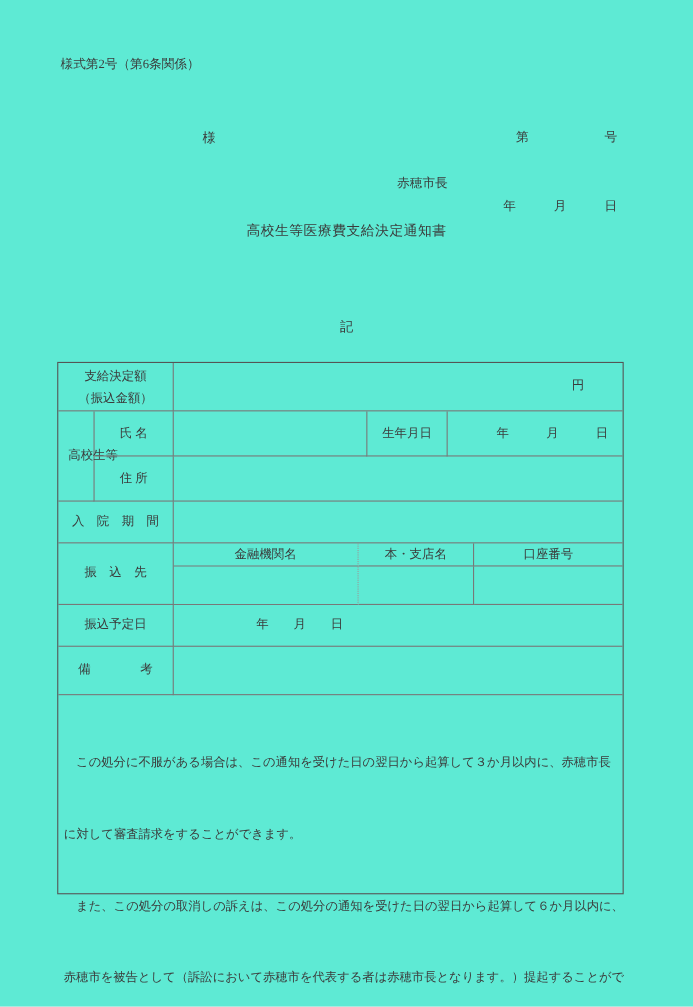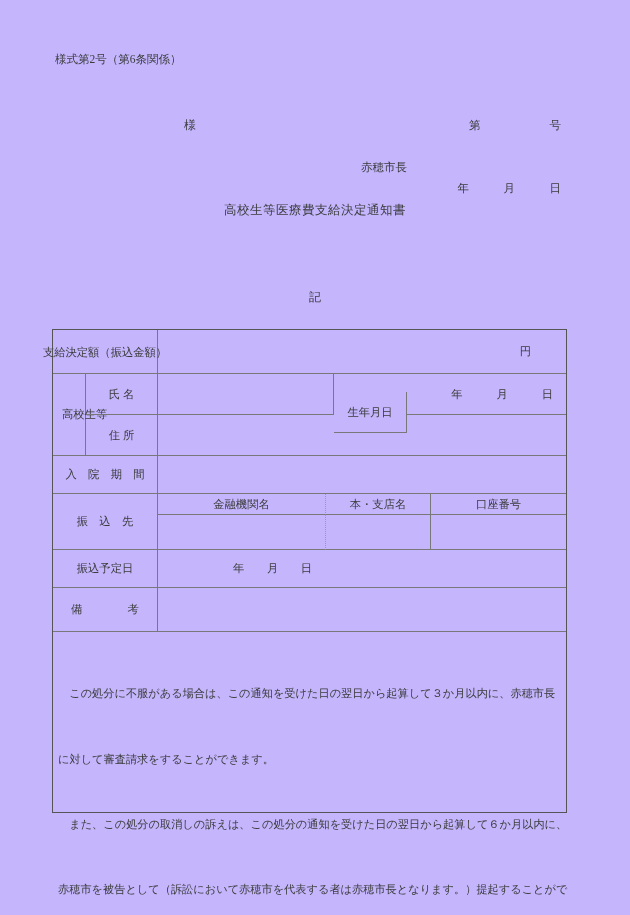--- a/index.html
+++ b/index.html
@@ -1,20 +1,20 @@
 <!DOCTYPE html>
 <html><head>
 <meta charset="utf-8">
 <style>
   html,body{margin:0;padding:0;background:#e8e8e8;}
   .page{
     position:relative;
     width:630px;height:915px;
     margin:0 auto;
-    background:#c4b5fd;
+    background:#5eead4;
     font-family:"Liberation Serif","DejaVu Serif",serif;
     color:#3b3b3b;
     overflow:hidden;
     white-space:pre;
   }
   .abs{position:absolute;}
   .form-number{left:55px;top:51px;font-size:11.5px;line-height:16px;}
   .docnum-block{right:69px;top:73px;font-size:11.5px;line-height:21px;text-align:right;}
   .addressee{left:184px;top:117px;font-size:12px;line-height:16px;}
   .sender{left:361px;top:159px;font-size:11.5px;line-height:16px;}
@@ -31,21 +31,21 @@
   .cell{
     position:absolute;box-sizing:border-box;
     display:flex;align-items:center;justify-content:center;
     font-size:11.3px;line-height:15px;
   }
   .br{border-right:1px solid #787878;}
   .bb{border-bottom:1px solid #787878;}
   .brd{border-right:1px dotted #9a9a9a;}
   .left-j{justify-content:flex-start;}
   .right-j{justify-content:flex-end;}
-  .two-line{flex-direction:row;line-height:20px;text-align:right;}
+  .two-line{flex-direction:column;line-height:20px;text-align:right;}
   .vert-text{
     width:14px;line-height:13px;font-size:11.3px;
     word-break:break-all;text-align:center;
   }
   .notes{
     position:absolute;left:0;top:302px;width:513px;height:180px;
     box-sizing:border-box;
     padding:8px 6px 0 5px;
     font-size:11.2px;line-height:21.7px;
   }
@@ -93,21 +93,21 @@
     
     <div class="cell br bb" style="left:0;top:44px;width:33px;height:82px;">
       <div class="vert-text">高校生等</div>
     </div>
 
     
     <div class="cell br bb" style="left:33px;top:44px;width:72px;height:41px;">
       <span>氏 名</span>
     </div>
     <div class="cell br bb" style="left:105px;top:44px;width:176px;height:41px;"></div>
-    <div class="cell br bb" style="left:281px;top:62px;width:73px;height:41px;">
+    <div class="cell br bb" style="left:281px;top:44px;width:73px;height:41px;">
       <span>生年月日</span>
     </div>
     <div class="cell bb right-j" style="left:354px;top:44px;width:159px;height:41px;padding-right:13px;">
       <span>年　　　月　　　日</span>
     </div>
 
     
     <div class="cell br bb" style="left:33px;top:85px;width:72px;height:41px;">
       <span>住 所</span>
     </div>

